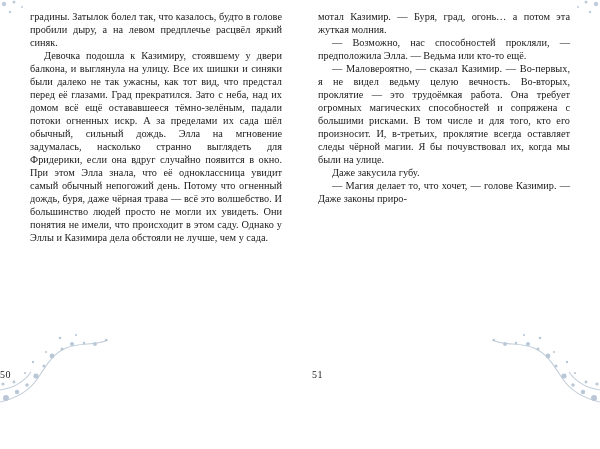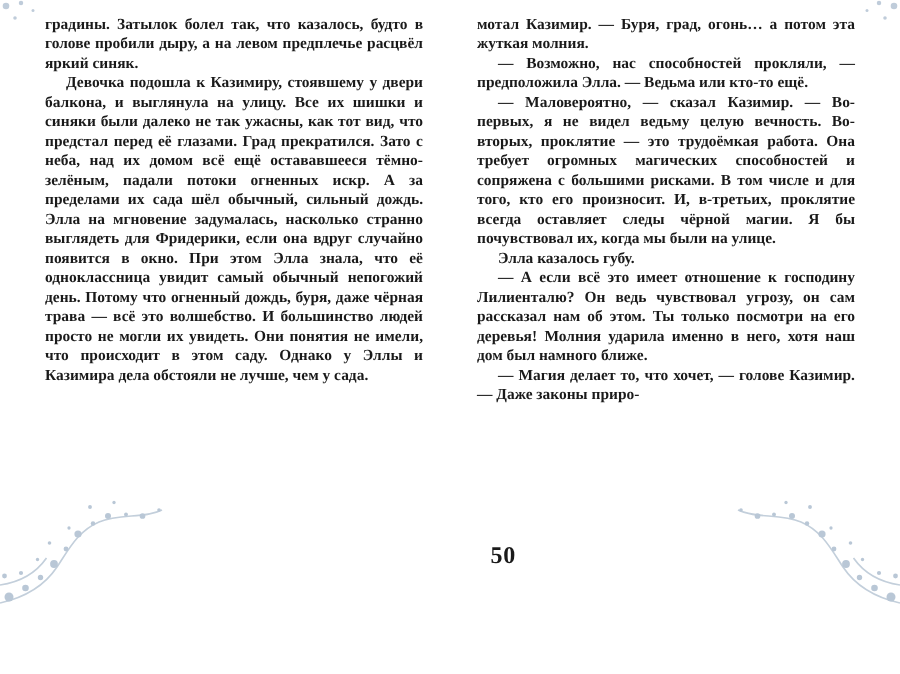--- a/index.html
+++ b/index.html
@@ -18,21 +18,20 @@
     position: relative;
     width: 600px;
     height: 449px;
     display: flex;
   }
   .page {
     position: relative;
     width: 300px;
     height: 404px;
     box-sizing: border-box;
-    font-weight: bold;
   }
   .page-left {
     padding: 10px 18px 0 30px;
   }
   .page-right {
     padding: 10px 30px 0 18px;
   }
   .textblock {
     font-size: 10.3px;
     line-height: 13.0px;
@@ -45,24 +44,23 @@
     text-indent: 14px;
   }
   .textblock p.cont {
     text-indent: 0;
   }
   .folio {
     position: absolute;
     bottom: 24px;
     left: 0;
     width: 100%;
-    text-align: right;
-    font-size: 16px;
+    text-align: left;
+    font-size: 10px;
     letter-spacing: 0.5px;
-    margin-left: 44px;
   }
   .page-left .folio { padding-right: 12px; }
   .page-right .folio { padding-left: 12px; }
 
   
   .flourish {
     position: absolute;
     pointer-events: none;
   }
   .fl-bl { bottom: 0; left: 0; }
@@ -127,22 +125,21 @@
         <circle cx="106" cy="2" r="1.5"></circle>
         <circle cx="110" cy="12" r="1.2"></circle>
         <circle cx="98" cy="7" r="1.0"></circle>
       </g>
     </svg>
 
     <div class="textblock">
       <p class="cont">мотал Казимир. — Буря, град, огонь… а потом эта жуткая молния.</p>
       <p>— Возможно, нас способностей прокляли, — предположила Элла. — Ведьма или кто-то ещё.</p>
       <p>— Маловероятно, — сказал Казимир. — Во-первых, я не видел ведьму целую вечность. Во-вторых, проклятие — это трудоёмкая работа. Она требует огромных магических способностей и сопряжена с большими рисками. В том числе и для того, кто его произносит. И, в-третьих, проклятие всегда оставляет следы чёрной магии. Я бы почувствовал их, когда мы были на улице.</p>
-      <p>Элла казалось губу.</p>
-      <p>— А если всё это имеет отношение к господину Лилиенталю? Он ведь чувствовал угрозу, он сам рассказал нам об этом. Ты только посмотри на его деревья! Молния ударила именно в него, хотя наш дом был намного ближе.</p>
+      <p>Даже закусила губу.</p>
       <p>— Магия делает то, что хочет, — голове Казимир. — Даже законы приро-</p>
     </div>
 
     <div class="folio">51</div>
 
     <svg class="flourish fl-br" width="200" height="110" viewBox="0 0 200 110">
       <g fill="none" stroke="#c3cfdb" stroke-width="1.1">
         <path d="M200 108 C 182 104, 170 96, 162 84 C 154 72, 148 60, 134 54 C 120 48, 104 52, 92 46"></path>
         <path d="M200 96 C 186 94, 176 88, 169 78"></path>
       </g>

